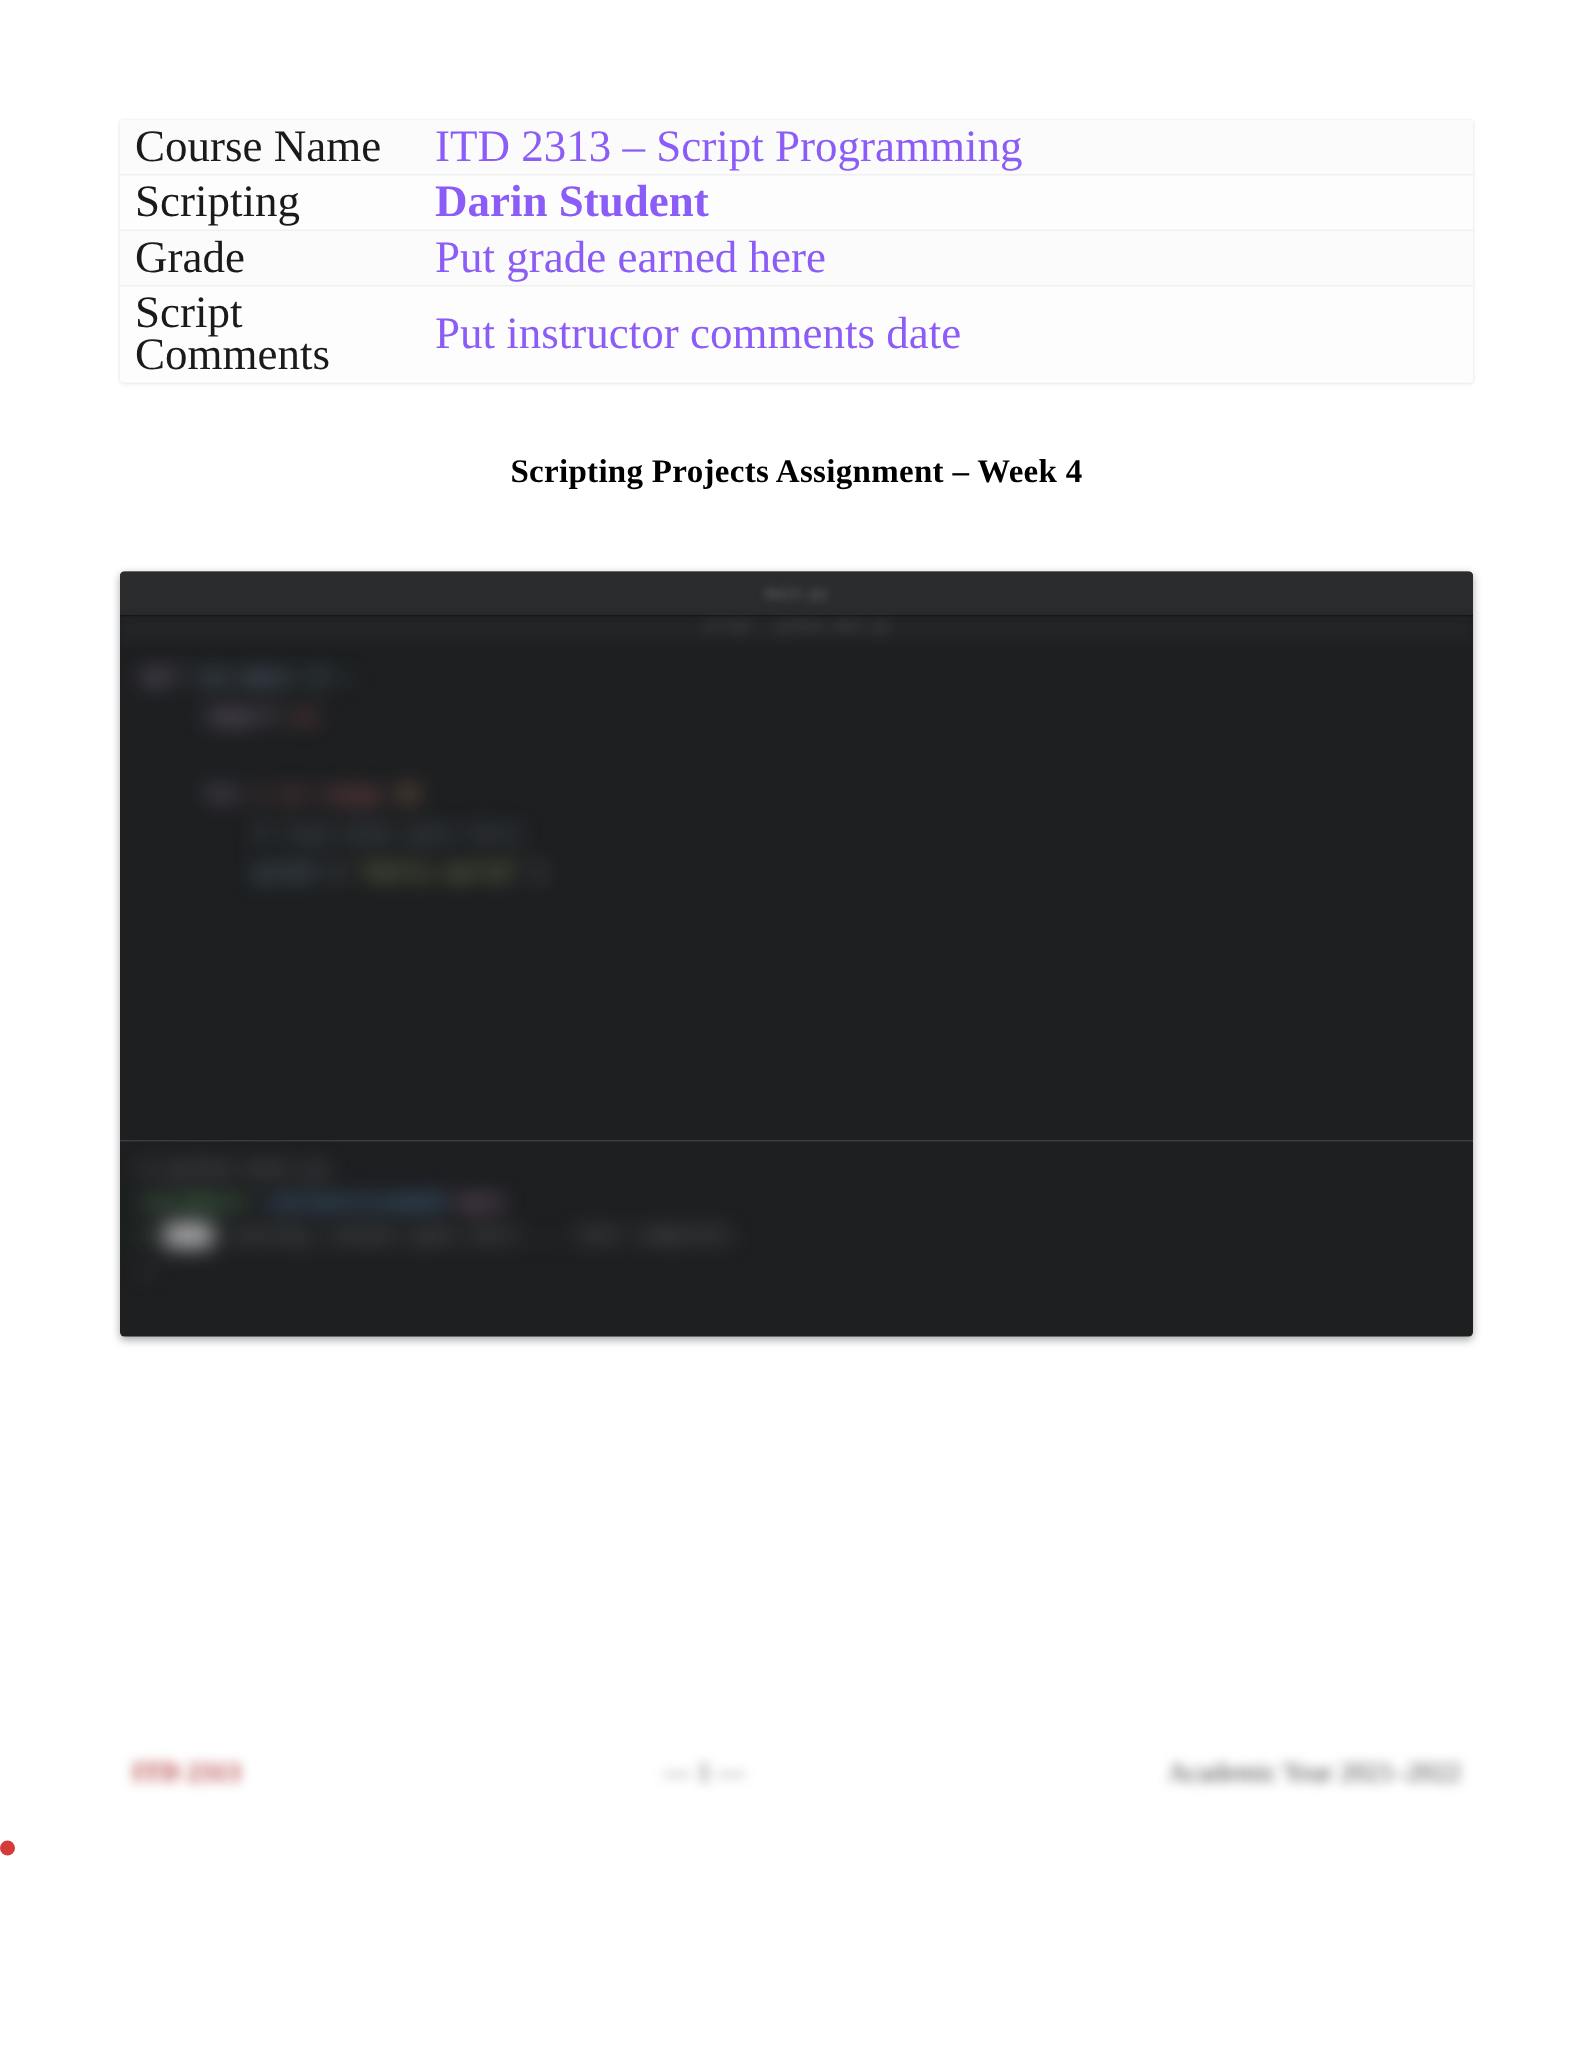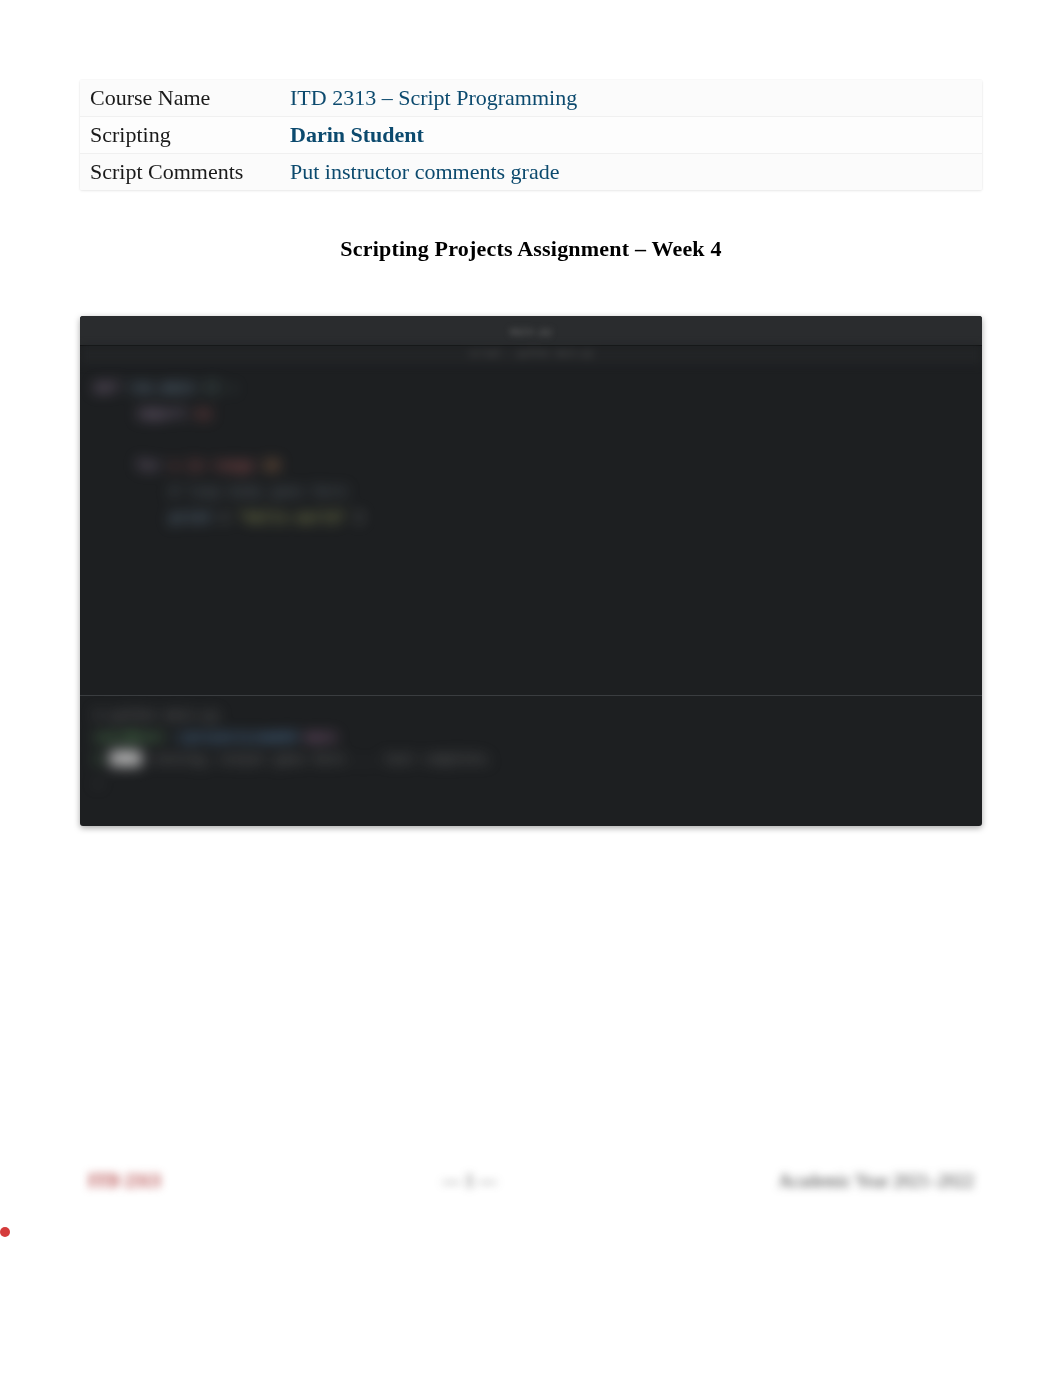--- a/index.html
+++ b/index.html
@@ -28,34 +28,34 @@
     }
     .info-table tr {
       background: #fbfbfb;
       border-bottom: 1px solid #e8e8e8;
     }
     .info-table tr:nth-child(even) {
       background: #fdfdfd;
     }
     .info-table td {
       padding: 4px 10px 4px 10px;
-      font-size: 22px;
+      font-size: 30px;
       line-height: 28px;
       vertical-align: middle;
       border-top: 1px solid #f0f0f0;
     }
     .info-table tr:first-child td {
       border-top: none;
     }
     .info-table td.label-cell {
       width: 200px;
       color: #1a1a1a;
     }
     .info-table td.value-cell {
-      color: #0c4a6e;
+      color: #8b5cf6;
     }
     .bold {
       font-weight: bold;
     }
     .assignment-title {
       text-align: center;
       font-size: 22px;
       font-weight: bold;
       margin-top: 46px;
       letter-spacing: 0.2px;
@@ -175,22 +175,26 @@
     <tbody>
         <tr>
       <td class="label-cell">Course Name</td>
       <td class="value-cell">ITD 2313 – Script Programming</td>
     </tr>
     <tr>
       <td class="label-cell">Scripting</td>
       <td class="value-cell bold">Darin Student</td>
     </tr>
     <tr>
+      <td class="label-cell">Grade</td>
+      <td class="value-cell">Put grade earned here</td>
+    </tr>
+    <tr>
       <td class="label-cell">Script Comments</td>
-      <td class="value-cell">Put instructor comments grade</td>
+      <td class="value-cell">Put instructor comments date</td>
     </tr>
   </tbody>
     </table>
 
   <div class="assignment-title">Scripting Projects Assignment – Week 4</div>
 
   <div class="screenshot">
     <div class="titlebar">
       <div class="title-center">main.py</div>
     </div>

